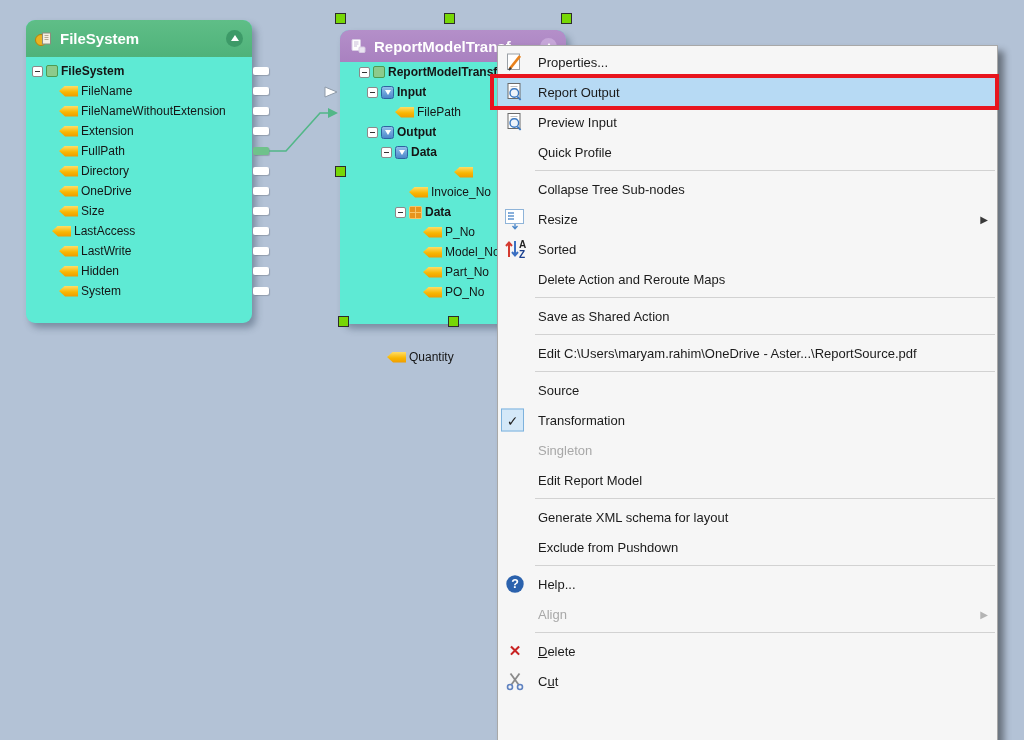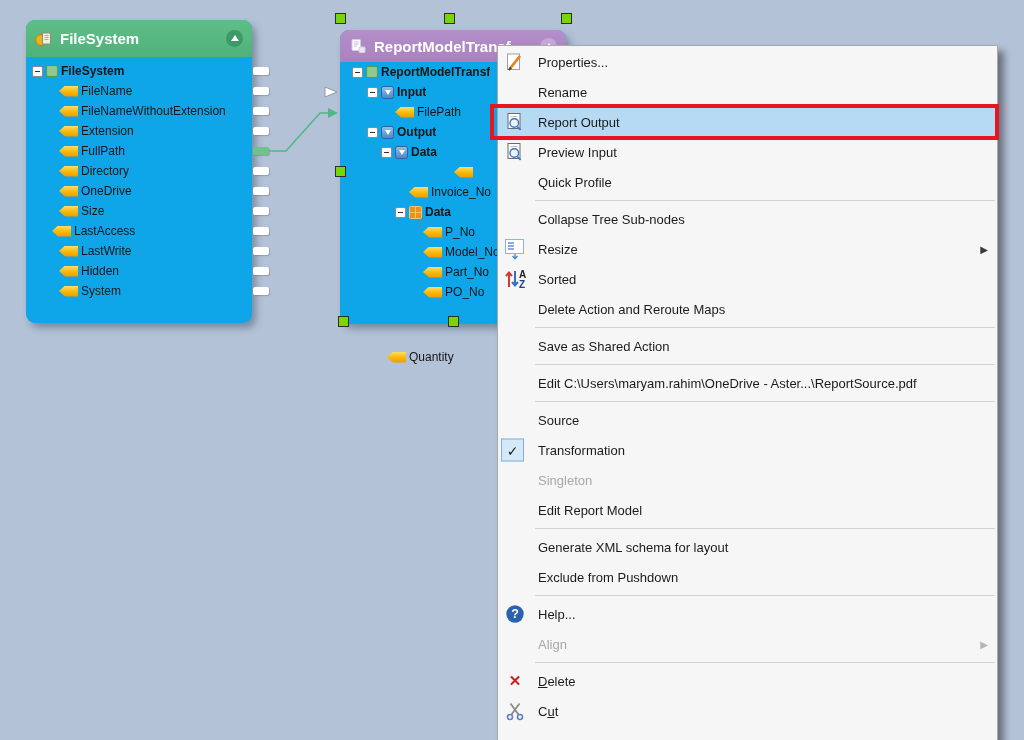--- a/index.html
+++ b/index.html
@@ -1,20 +1,20 @@
 <!DOCTYPE html>
 <html><head>
 <meta charset="utf-8">
 <style>
   html,body{margin:0;padding:0;}
   body{width:1024px;height:740px;overflow:hidden;font-family:"Liberation Sans",sans-serif;}
   #canvas{position:relative;width:1024px;height:740px;background:#b3c2d6;overflow:hidden;}
 
   
-  .node-card{position:absolute;background:#0ea5e9;border-radius:9px;box-shadow:4px 5px 7px rgba(35,55,80,.38);z-index:10;}
+  .node-card{position:absolute;background:#5eead4;border-radius:9px;box-shadow:4px 5px 7px rgba(35,55,80,.38);z-index:10;}
   #node-filesystem{left:26px;top:20px;width:226px;height:303px;}
   #node-reportmodel{left:340px;top:30px;width:226px;height:294px;}
   .node-header{display:flex;align-items:center;gap:7px;padding:0 9px;border-radius:9px 9px 0 0;}
   #node-filesystem .node-header{height:37px;background:linear-gradient(180deg,#5fbe87,#4fb27a);}
   #node-reportmodel .node-header{height:32px;background:linear-gradient(180deg,#b48fc9,#a981c0);}
   .node-title{color:#fff;font-weight:bold;font-size:15px;white-space:nowrap;overflow:hidden;flex:1;}
   .collapse-btn{flex:none;width:17px;height:17px;border-radius:50%;display:flex;align-items:center;justify-content:center;}
   #node-filesystem .collapse-btn{background:#3d9a68;}
   #node-reportmodel .collapse-btn{background:#c6a6d8;}
   .collapse-btn span{width:0;height:0;border-left:4.5px solid transparent;border-right:4.5px solid transparent;border-bottom:6px solid #fff;margin-top:-1px;}
@@ -167,21 +167,21 @@
             <rect x="10" y="9" width="6" height="5.5" rx="1" fill="#eae5f1" stroke="#d8cce4"></rect>
           </svg>
       </span>
       <span class="node-title">ReportModelTransf...</span>
       <span class="collapse-btn">
           <span></span>
         </span>
     </div>
     <div class="node-body">
         <div id="tree-reportmodel">
-          <div class="tree-row bold" style="padding-left: 12px;">
+          <div class="tree-row bold" style="padding-left: 12px; margin-left: 7px;">
             <span class="expander"></span>
             <span class="icon-root"></span>
             <span class="row-label">ReportModelTransf</span>
           </div>
           <div class="tree-row bold" style="padding-left: 27px;">
             <span class="in-arrow"><svg width="14" height="12" viewBox="0 0 14 12">
                 <polygon points="1,1 1,11 13,6" fill="#ffffff" stroke="#8e9aa8" stroke-width="1"></polygon>
               </svg></span>
             <span class="expander"></span>
             <span class="icon-blue"></span>
@@ -267,23 +267,20 @@
       <div class="menu-item">
         <span class="mi-icon">
           <svg width="20" height="20" viewBox="0 0 20 20">
             <rect x="2.5" y="2" width="12" height="15.5" fill="#fff" stroke="#9aa0a6"></rect>
             <line x1="5" y1="16.5" x2="15" y2="4" stroke="#e8821e" stroke-width="2.8"></line>
             <line x1="3.8" y1="18" x2="6" y2="15.7" stroke="#3b3b3b" stroke-width="2"></line>
           </svg>
         </span>
         <span class="mi-label">Properties...</span>
       </div>
-      <div class="menu-item">
-        <span class="mi-label">Rename</span>
-      </div>
       <div class="menu-item highlighted">
         <span class="mi-icon">
           <svg width="20" height="20" viewBox="0 0 20 20">
             <rect x="3" y="1.5" width="12" height="15" fill="#fff" stroke="#6a6a6a"></rect>
             <line x1="5.5" y1="4.5" x2="12.5" y2="4.5" stroke="#c0c0c0"></line>
             <line x1="5.5" y1="7" x2="12.5" y2="7" stroke="#c0c0c0"></line>
             <circle cx="9.3" cy="11" r="4.3" fill="#eef4fb" stroke="#3a78c2" stroke-width="1.4"></circle>
             <line x1="12.4" y1="14.6" x2="15.6" y2="18" stroke="#3a78c2" stroke-width="1.8"></line>
           </svg>
         </span>

